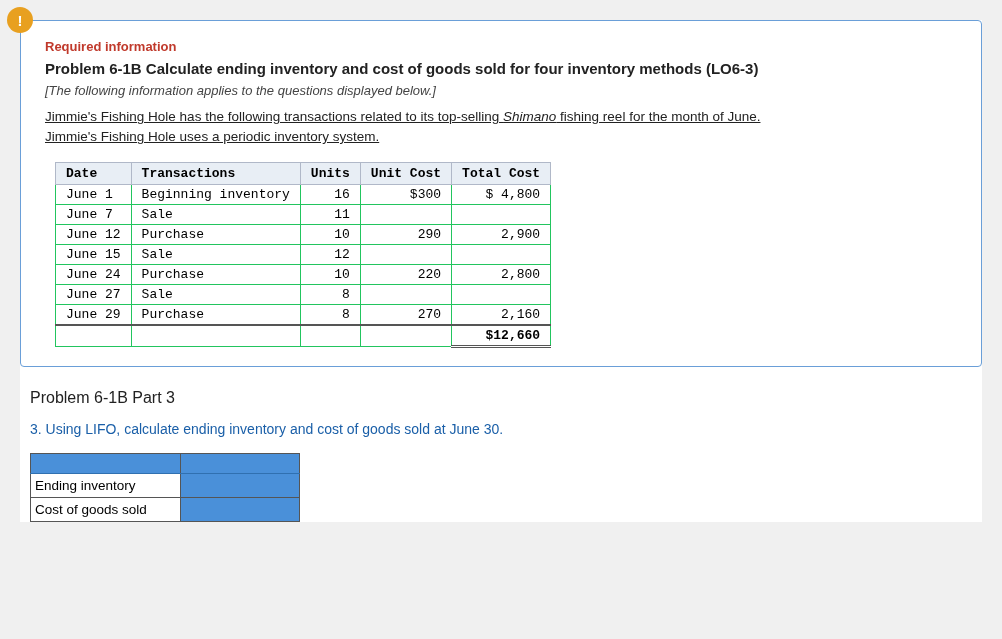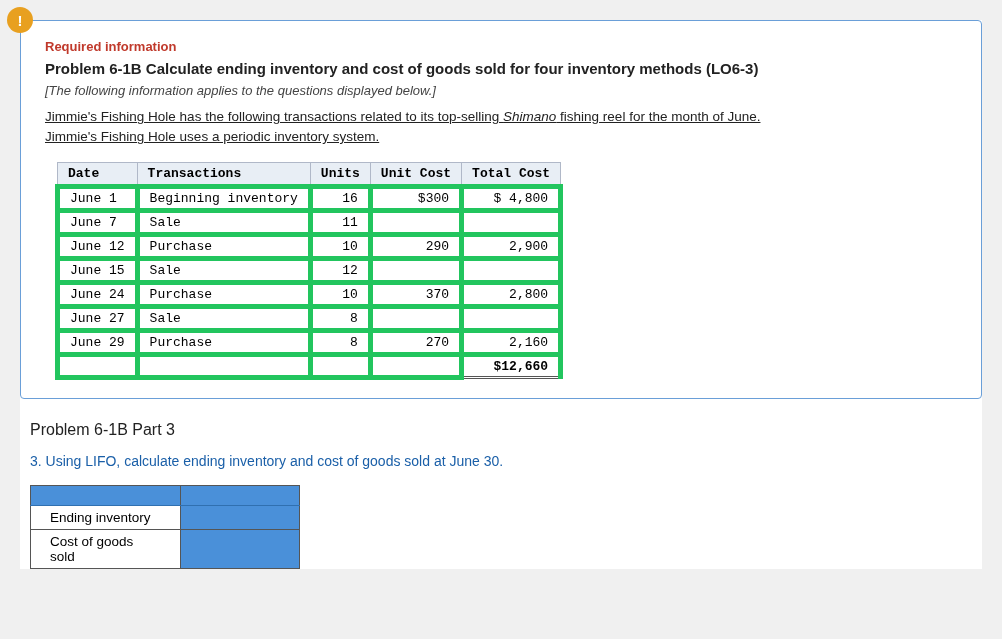--- a/index.html
+++ b/index.html
@@ -78,21 +78,21 @@
       margin-left: 10px;
     }
     .transaction-table th {
       background: #e8eef5;
       border: 1px solid #b0b8c8;
       padding: 3px 10px;
       text-align: left;
       font-weight: bold;
     }
     .transaction-table td {
-      border: 5px solid #22c55e;
+      border: 1px solid #22c55e;
       padding: 2px 10px;
       text-align: left;
     }
     .transaction-table td.num {
       text-align: right;
       margin-top: 21px;
     }
     .total-row td {
       border-top: 2px solid #555;
       font-weight: bold;
@@ -118,21 +118,21 @@
     }
 
     
     .answer-table {
       border-collapse: collapse;
       font-size: 13.5px;
       width: 270px;
     }
     .answer-table td {
       border: 1px solid #555;
-      padding: 4px 19px;
+      padding: 4px 4px;
     }
     .answer-table td.label-cell {
       width: 150px;
       background: white;
     }
     .answer-table td.input-cell {
       width: 120px;
       background: #4a90d9;
       height: 24px;
     }
@@ -197,21 +197,21 @@
             <td>June 15</td>
             <td>Sale</td>
             <td class="num">12</td>
             <td class="num"></td>
             <td class="num"></td>
           </tr>
           <tr>
             <td>June 24</td>
             <td>Purchase</td>
             <td class="num">10</td>
-            <td class="num">370</td>
+            <td class="num">220</td>
             <td class="num">2,800</td>
           </tr>
           <tr>
             <td>June 27</td>
             <td>Sale</td>
             <td class="num">8</td>
             <td class="num"></td>
             <td class="num"></td>
           </tr>
           <tr>

